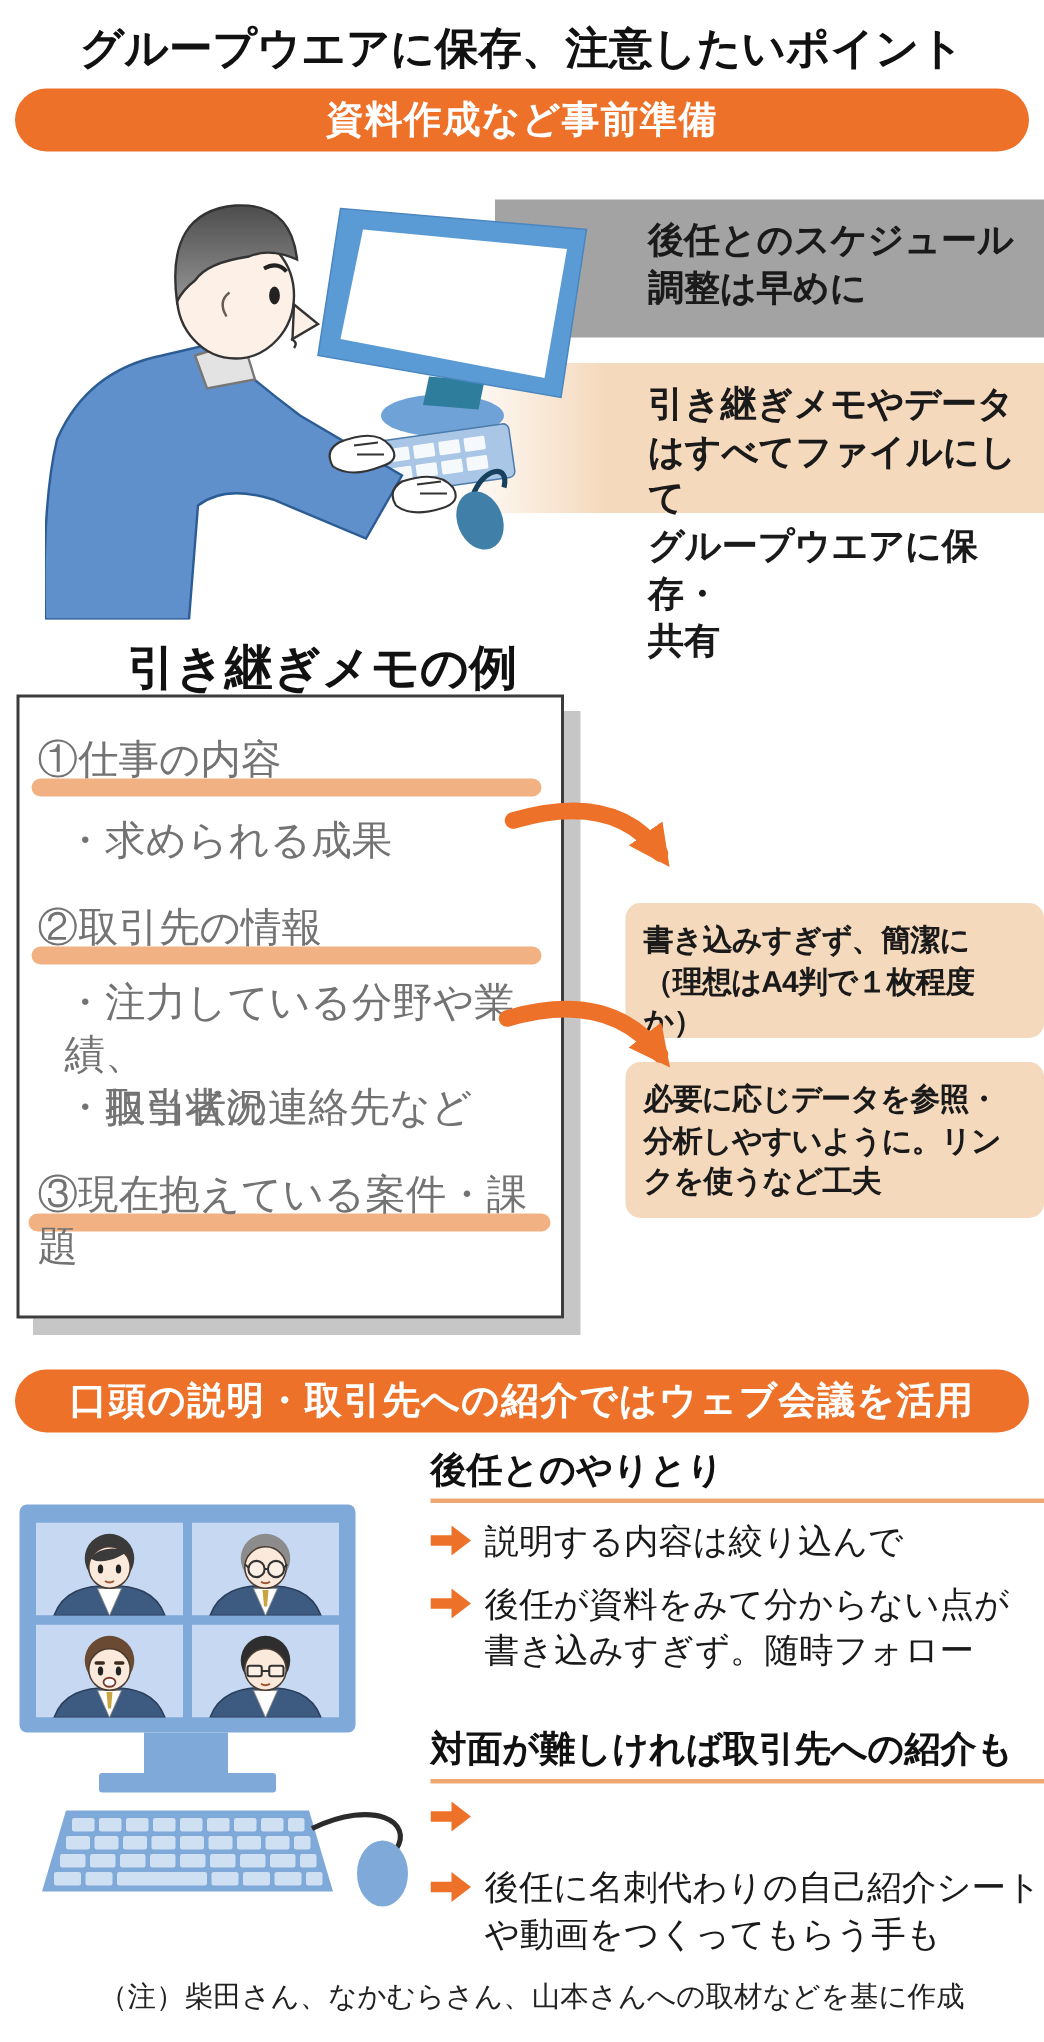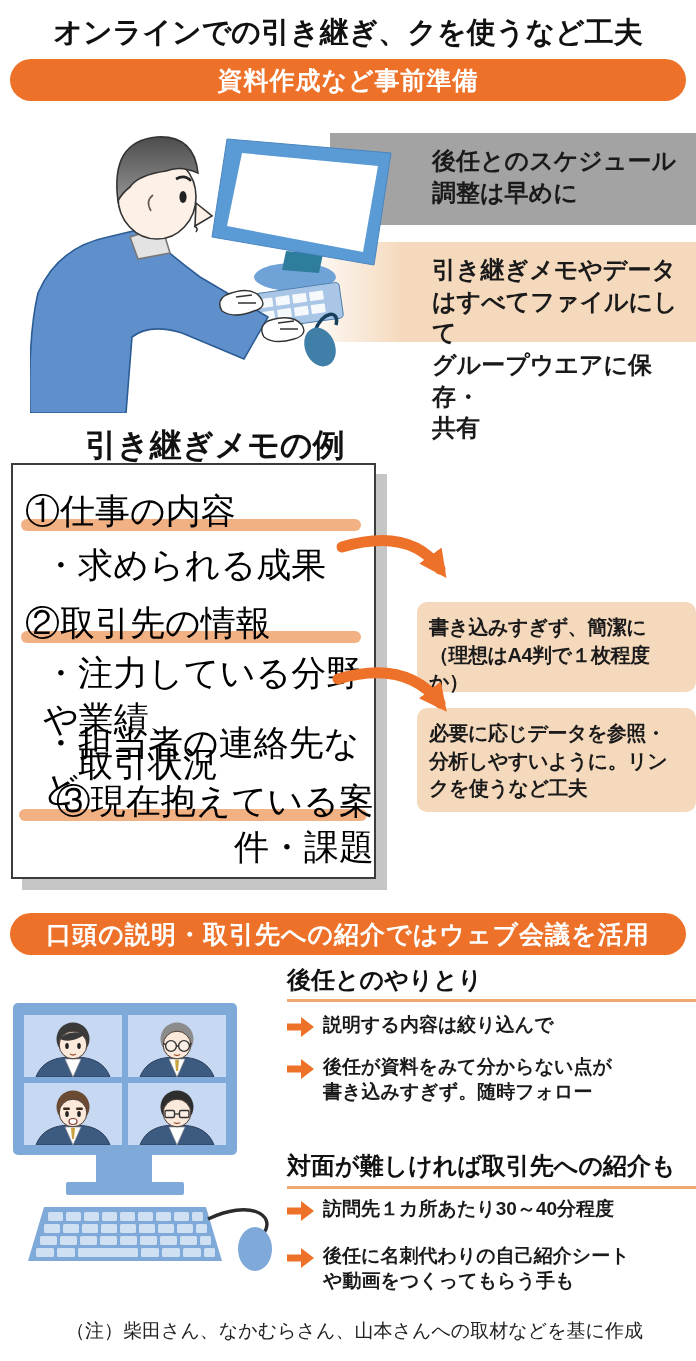--- a/index.html
+++ b/index.html
@@ -18,49 +18,49 @@
   
   .tip{background:#a3a3a3;font-size:24px;font-weight:600;line-height:1.32;z-index:1;}
   .tip1{top:133px;left:330px;width:366px;height:92px;padding:12px 0 0 102px;box-sizing:border-box;}
   .tip2{top:242px;left:300px;width:396px;height:100px;padding:12px 0 0 132px;box-sizing:border-box;
         background:linear-gradient(90deg,#ffffff 0%,#F5D9BD 26%);}
   .illus{z-index:2;}
   
   .memo-heading{top:424px;left:85px;font-size:32px;font-weight:700;color:#111;}
   .memo-doc{top:463px;left:11px;width:361px;height:412px;background:#fff;border:2px solid #3c3c3c;
     box-shadow:11px 11px 0 #c6c6c6;z-index:1;font-family:"Liberation Serif","DejaVu Serif",serif;}
-  .memo-item{position:absolute;font-size:35px;color:#000000;z-index:1;line-height:1.3;}
+  .memo-item{position:absolute;font-size:27px;color:#737373;z-index:1;line-height:1.3;}
   .memo-bar{position:absolute;height:12px;border-radius:6px;background:#F2B183;z-index:0;}
   .callout{background:#F5D9BD;border-radius:10px;box-sizing:border-box;padding:12px 12px;
     font-size:20px;font-weight:600;line-height:1.38;letter-spacing:-0.5px;z-index:1;}
   .callout1{top:574px;left:417px;width:279px;height:90px;margin-top:28px;}
   .callout2{top:708px;left:417px;width:279px;height:104px;}
   .arrows-layer{top:523px;left:330px;width:160px;height:210px;z-index:3;overflow:visible;}
   
   .group-heading{left:287px;font-size:24px;color:#111;}
   .gh1{top:964px;font-weight:600;}
   .gh2{top:1150px;font-weight:700;}
   .group-underline{left:287px;width:409px;height:3px;background:#F0A873;}
   .gu1{top:999px;}
   .gu2{top:1186px;}
   .bullet-row{left:287px;width:409px;display:flex;gap:9px;align-items:flex-start;}
-  .bullet-row .txt{font-size:19px;font-weight:700;line-height:1.33;}
+  .bullet-row .txt{font-size:23px;font-weight:400;line-height:1.33;}
   .bullet-row svg{flex:0 0 auto;margin-top:5px;}
   .b1{top:1012px;}
   .b2{top:1054px;}
   .b3{top:1196px;}
   .b4{top:1243px;}
   .note{top:1318px;left:0;right:0;text-align:center;font-size:19px;color:#222;padding-left:13px;}
 </style>
 </head>
 <body>
 
 <div id="canvas">
 
-  <div class="abs page-title">オンラインでの引き継ぎ、クを使うなど工夫</div>
+  <div class="abs page-title">グループウエアに保存、注意したいポイント</div>
 
   <div class="abs banner banner1">資料作成など事前準備</div>
 
   <div class="abs tip tip1 pre">後任とのスケジュール
 調整は早めに</div>
   <div class="abs tip tip2 pre">引き継ぎメモやデータ
 はすべてファイルにして
 グループウエアに保存・
 共有</div>
 
@@ -129,21 +129,21 @@
   <div class="abs memo-doc">
     <div class="memo-bar" style="left:8px;top:54px;width:340px;"></div>
     <div class="memo-bar" style="left:8px;top:166px;width:340px;"></div>
     <div class="memo-bar" style="left:6px;top:344px;width:348px;"></div>
     <div class="memo-item" style="left:12px;top:24px;">①仕事の内容</div>
     <div class="memo-item" style="left:30px;top:78px;">・求められる成果</div>
     <div class="memo-item" style="left:12px;top:136px;">②取引先の情報</div>
     <div class="memo-item" style="left:30px;top:256px;">・担当者の連絡先など</div>
     <div class="memo-item pre" style="left:30px;top:186px;">・注力している分野や業績、
 　取引状況</div>
-    <div class="memo-item" style="left:12px;top:314px;text-align:right;">③現在抱えている案件・課題</div>
+    <div class="memo-item" style="left:12px;top:314px;">③現在抱えている案件・課題</div>
   </div>
 
   <svg class="abs arrows-layer" viewBox="0 0 160 210">
     <defs>
       <marker id="ah" viewBox="0 0 10 10" refX="6" refY="5" markerWidth="2.5" markerHeight="2.5" orient="auto">
         <path d="M0,0 L10,5 L0,10 Z" fill="#ED7128"></path>
       </marker>
     </defs>
     <path d="M 12,24 Q 80,4 110,46" fill="none" stroke="#ED7128" stroke-width="11" stroke-linecap="round" marker-end="url(#ah)"></path>
     <path d="M 8,156 Q 76,136 110,180" fill="none" stroke="#ED7128" stroke-width="11" stroke-linecap="round" marker-end="url(#ah)"></path>
@@ -276,21 +276,20 @@
 書き込みすぎず。随時フォロー</div>
   </div>
 
   <div class="abs group-heading gh2">対面が難しければ取引先への紹介も</div>
   <div class="abs group-underline gu2"></div>
 
   <div class="abs bullet-row b3">
     <svg width="27" height="20" viewBox="0 0 27 20">
       <polygon points="0,6.5 14,6.5 14,0 27,10 14,20 14,13.5 0,13.5" fill="#ED7128"></polygon>
     </svg>
-    <div class="txt pre">訪問先１カ所あたり30～40分程度</div>
   </div>
   <div class="abs bullet-row b4">
     <svg width="27" height="20" viewBox="0 0 27 20">
       <polygon points="0,6.5 14,6.5 14,0 27,10 14,20 14,13.5 0,13.5" fill="#ED7128"></polygon>
     </svg>
     <div class="txt pre">後任に名刺代わりの自己紹介シート
 や動画をつくってもらう手も</div>
   </div>
 
   <div class="abs note">（注）柴田さん、なかむらさん、山本さんへの取材などを基に作成</div>

